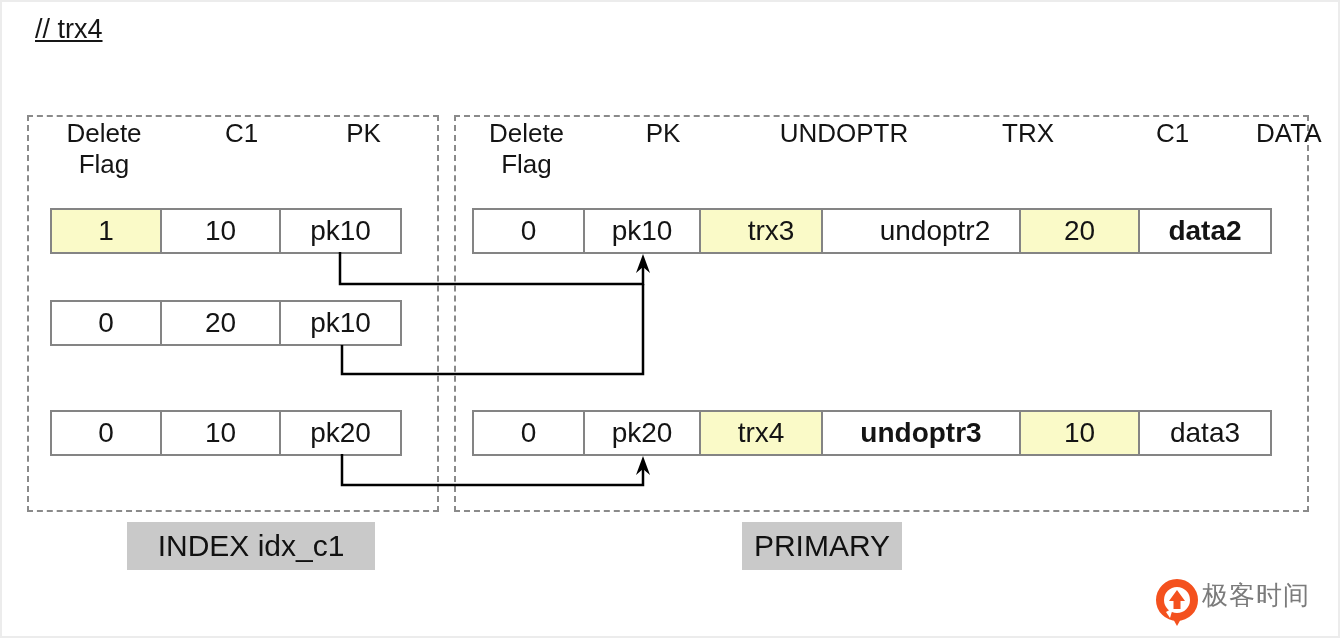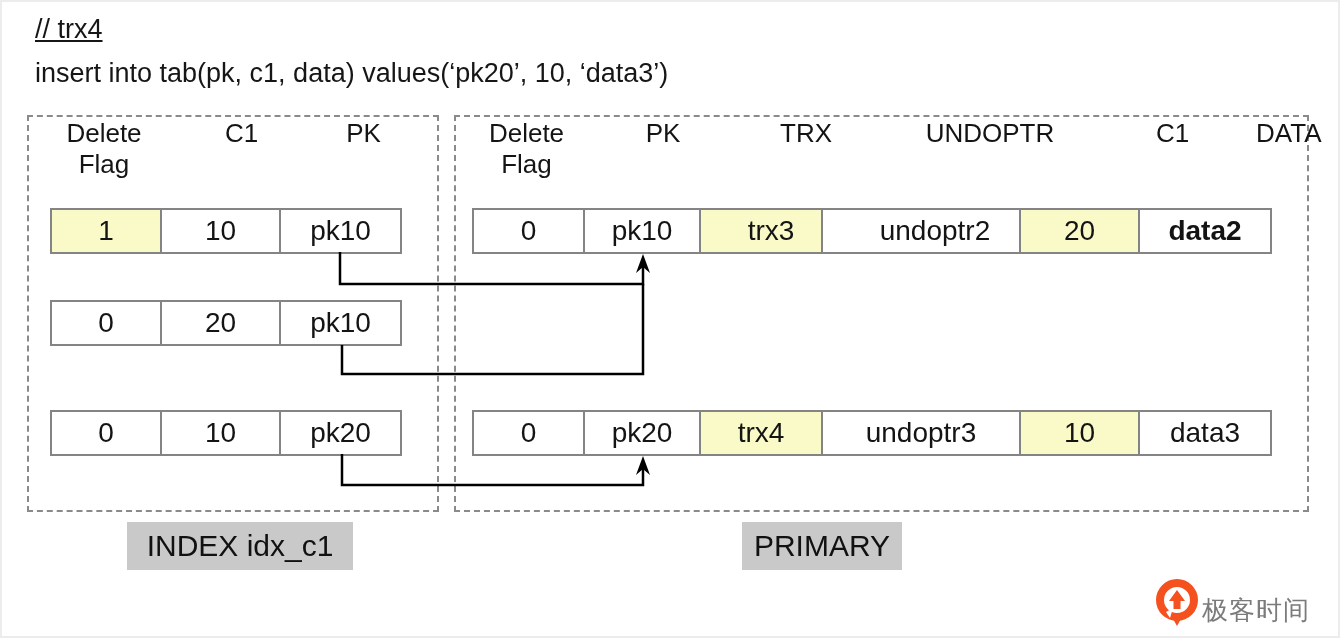--- a/index.html
+++ b/index.html
@@ -18,30 +18,29 @@
 
   .trow { position:absolute; display:flex; height:46px; border:2px solid #848484; background:#fff; box-sizing:border-box; }
   .cell { box-sizing:border-box; display:flex; align-items:center; justify-content:center; font-size:28px; background:#fff; }
   .cell:not(:first-child) { border-left:2px solid #848484; }
   .cell.hl { background:#FAFAC8; }
 
   .tag-label { position:absolute; background:#C9C9C9; display:flex; align-items:center; justify-content:center; font-size:30px; color:#111; }
 
   .arrows { position:absolute; left:0; top:0; pointer-events:none; }
 
-  .brand { position:absolute; right:28px; top:576px; display:flex; align-items:flex-end; gap:0; }
+  .brand { position:absolute; right:28px; top:576px; display:flex; align-items:flex-start; gap:0; }
   .brand-text { font-size:26px; color:#7b7b7b; letter-spacing:1px; }
 </style>
 </head>
 <body>
 
 <div class="canvas">
 
   <div class="code-line" style="top:12px;text-decoration:underline;">// trx4</div>
-  <div class="code-line" style="top:56px;">insert into tab(pk, c1, data) values(‘pk20’, 10, ‘data3’)</div>
 
   <div class="dashed-box box-index"></div>
   <div class="dashed-box box-primary"></div>
 
   <div class="header-row" style="left:48px; top:116px; width:352px; height:86px;">
     <div class="hcell" style="flex:0 0 108px;">Delete
 Flag</div>
     <div class="hcell" style="flex:0 0 119px;">C1</div>
     <div class="hcell" style="flex:1;">PK</div>
   </div>
@@ -59,56 +58,56 @@
   <div class="trow" style="left:48px; top:408px; width:352px;">
     <div class="cell" style="flex:0 0 108px;">0</div>
     <div class="cell" style="flex:0 0 119px;">10</div>
     <div class="cell" style="flex:1;">pk20</div>
   </div>
 
   <div class="header-row" style="left:470px; top:116px; width:800px; height:86px;">
     <div class="hcell" style="flex:0 0 109px;">Delete
 Flag</div>
     <div class="hcell" style="flex:0 0 116px;">PK</div>
+    <div class="hcell" style="flex:0 0 198px;">UNDOPTR</div>
     <div class="hcell" style="flex:0 0 122px;">TRX</div>
-    <div class="hcell" style="flex:0 0 198px;">UNDOPTR</div>
     <div class="hcell" style="flex:0 0 119px;">C1</div>
     <div class="hcell" style="flex:1;">DATA</div>
   </div>
 
   <div class="trow" style="left:470px; top:206px; width:800px;">
     <div class="cell" style="flex:0 0 109px;">0</div>
     <div class="cell" style="flex:0 0 116px;">pk10</div>
     <div class="cell hl" style="flex:0 0 122px;padding-left:20px;">trx3</div>
     <div class="cell" style="flex:0 0 198px;padding-left:28px;">undoptr2</div>
     <div class="cell hl" style="flex:0 0 119px;">20</div>
     <div class="cell" style="flex:1;font-weight:bold;">data2</div>
   </div>
   <div class="trow" style="left:470px; top:408px; width:800px;">
     <div class="cell" style="flex:0 0 109px;">0</div>
     <div class="cell" style="flex:0 0 116px;">pk20</div>
     <div class="cell hl" style="flex:0 0 122px;">trx4</div>
-    <div class="cell" style="flex:0 0 198px;">undoptr3</div>
+    <div class="cell" style="flex:0 0 198px;font-weight:bold;">undoptr3</div>
     <div class="cell hl" style="flex:0 0 119px;">10</div>
     <div class="cell" style="flex:1;">data3</div>
   </div>
 
   <svg class="arrows" width="1340" height="638" viewBox="0 0 1340 638">
     <g stroke="#000" stroke-width="2.5" fill="none">
       <path d="M338,250 L338,282 L641,282 L641,260"></path>
       <path d="M340,343 L340,372 L641,372 L641,282"></path>
       <path d="M340,452 L340,483 L641,483 L641,462"></path>
     </g>
     <g fill="#000">
       <path d="M641,252 L634,271 L641,265 L648,271 Z"></path>
       <path d="M641,454 L634,473 L641,467 L648,473 Z"></path>
     </g>
   </svg>
 
-  <div class="tag-label" style="left:125px; top:520px; width:226px; height:48px;">INDEX idx_c1</div>
+  <div class="tag-label" style="left:125px; top:520px; width:248px; height:48px;">INDEX idx_c1</div>
   <div class="tag-label" style="left:740px; top:520px; width:160px; height:48px;">PRIMARY</div>
 
   <div class="brand">
     <svg width="50" height="50" viewBox="0 0 50 50">
       <circle cx="25" cy="22" r="17" fill="none" stroke="#F4511E" stroke-width="8"></circle>
       <path d="M20,39 L30,39 L25,48 Z" fill="#F4511E"></path>
       <path d="M14,34 L21,30 L18,40 Z" fill="#ffffff"></path>
       <path d="M25,12 L33,23 L28.5,23 L28.5,31 L21.5,31 L21.5,23 L17,23 Z" fill="#F4511E"></path>
     </svg>
     <span class="brand-text">极客时间</span>

